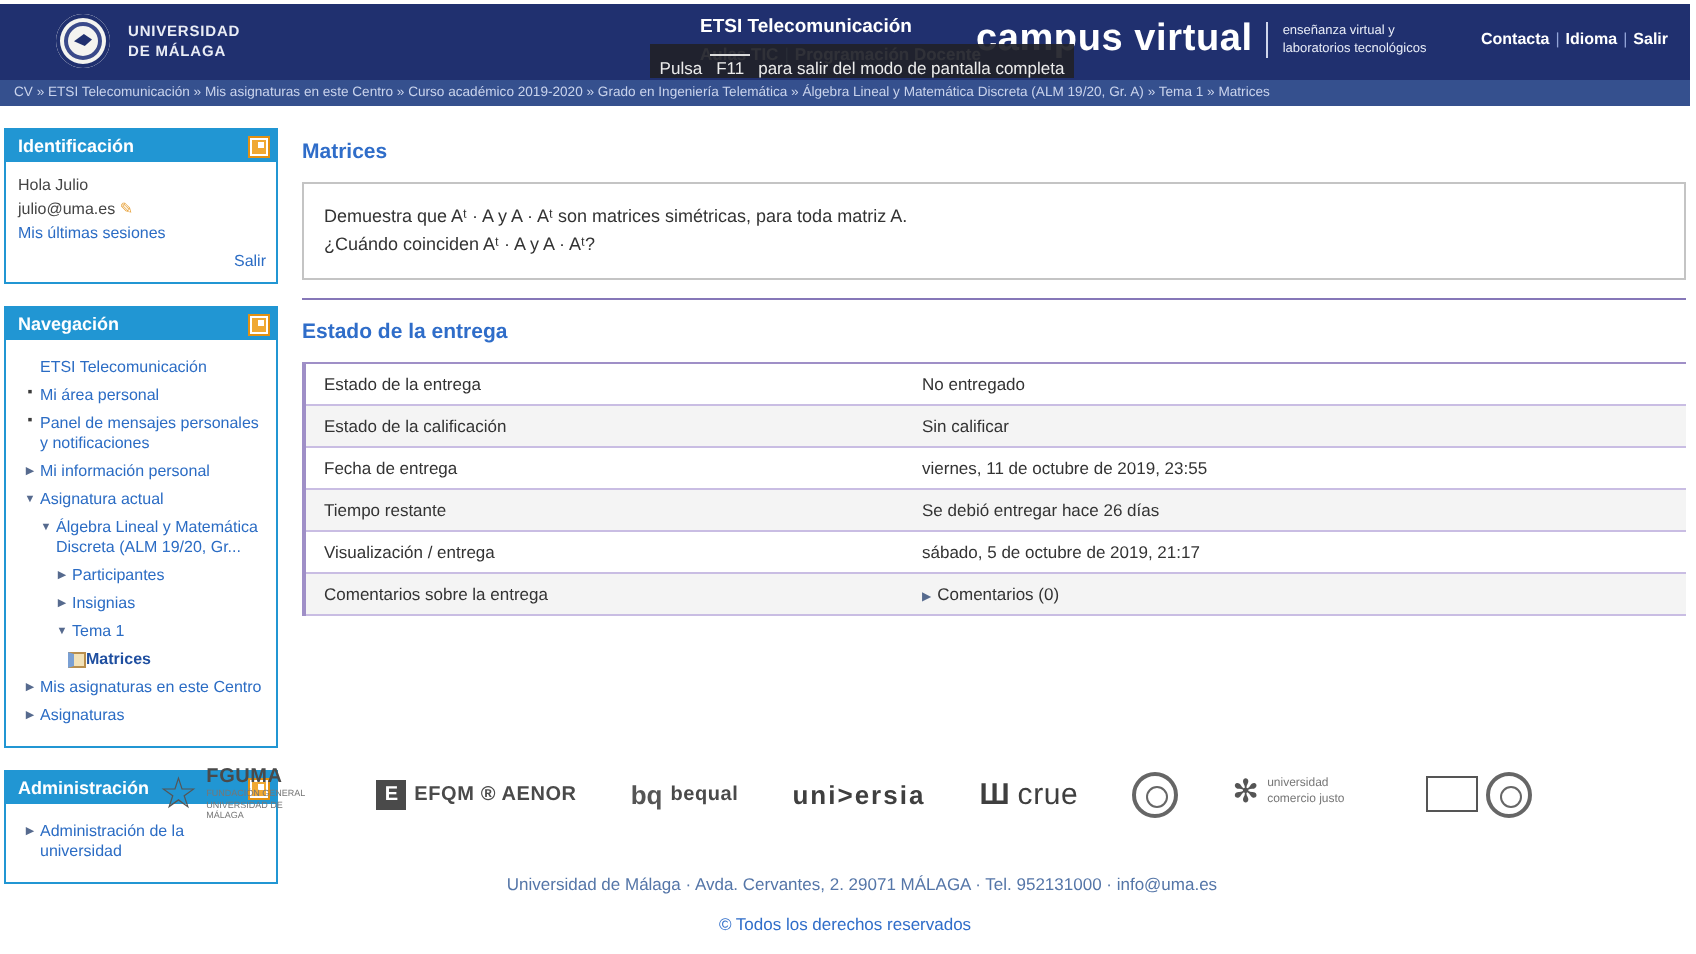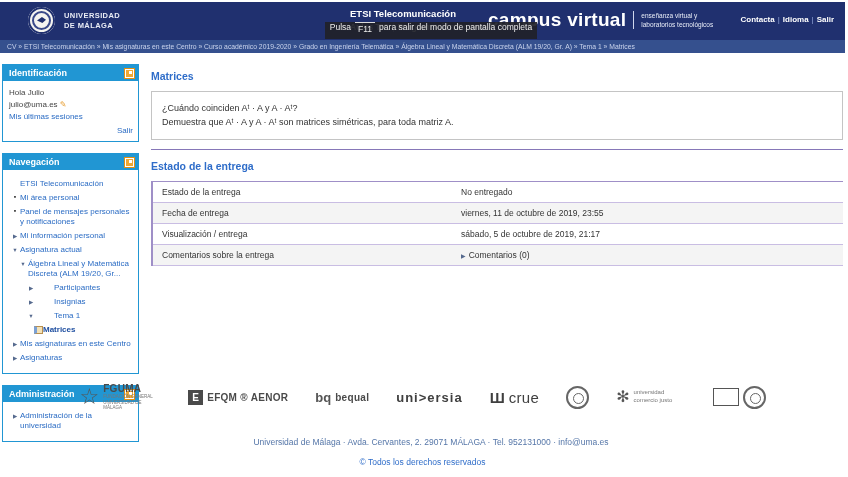--- a/index.html
+++ b/index.html
@@ -25,21 +25,21 @@
   .brand { position:absolute; left:488px; top:7px; display:flex; align-items:center; gap:7px; color:#fff; }
   .brand-name { font-size:19px; font-weight:bold; letter-spacing:.3px; }
   .brand-tag { border-left:1px solid #cfd6ec; padding-left:7px; font-size:6.5px; line-height:1.45; color:#e8ecf7; }
   .header-links { position:absolute; right:11px; top:13px; font-size:8px; font-weight:bold; color:#fff; }
   .header-links .sep { color:#93a5d8; padding:0 3px; font-weight:normal; }
   .header-links span[data-interactable="true"] { cursor:pointer; }
 
   
   .fs-tooltip { position:absolute; left:325px; top:22px; width:212px; height:17px; z-index:20;
     background:rgba(32,33,41,.93); color:#ececec; font-size:8.5px;
-    display:flex; align-items:flex-start; justify-content:center; gap:4px; }
+    display:flex; align-items:flex-end; justify-content:center; gap:4px; }
   .fs-tooltip .key { border-top:1px solid #dcdcdc; padding:1px 3px 0; }
 
   
   .breadcrumb { position:absolute; left:0; top:40px; width:845px; height:13px; background:#35508e;
     color:#c9d3ec; font-size:6.8px; line-height:13px; padding-left:7px;
     white-space:nowrap; overflow:hidden; }
 
   
   .sidebar { position:absolute; left:2px; top:64px; width:137px; }
   .block { border:1px solid #2196d3; background:#fff; margin-bottom:11px; }
@@ -53,21 +53,21 @@
   .pencil-icon { color:#e8a33d; font-size:8px; cursor:pointer; }
   a.lnk, .lnk { color:#2b6cc4; text-decoration:none; cursor:pointer; }
   .salir-line { text-align:right; margin-top:5px; }
 
   .nav-item { display:flex; align-items:flex-start; margin:4px 0; line-height:1.25; }
   .nav-item .tree-icon { flex:0 0 10px; width:10px; font-size:5.5px; color:#566a8e; margin-top:1.5px; text-align:center; }
   .nav-item .tree-icon.bullet { color:#3a3a3a; font-size:7px; margin-top:0; }
   .nav-item .tree-icon.none { visibility:hidden; }
   .nav-label { color:#2b6cc4; cursor:pointer; }
   .nav-item.active .nav-label { color:#1f4fa0; font-weight:bold; }
-  .d0 { padding-left:1px; } .d1 { padding-left:9px; } .d2 { padding-left:17px;gap:18px; } .d3 { padding-left:25px; }
+  .d0 { padding-left:1px; } .d1 { padding-left:9px; } .d2 { padding-left:17px; } .d3 { padding-left:25px; }
   .assign-glyph { display:inline-block; width:9px; height:8px; background:#f3e2b8;
     border:1px solid #b98f4e; border-left:3px solid #7aa0d4; margin-top:.5px; }
 
   
   .main { position:absolute; left:151px; top:64px; width:692px; }
   .section-title { color:#2f6dc9; font-size:10.5px; font-weight:bold; margin:6px 0 9px; }
   .desc-box { border:1px solid #c4c4c4; padding:7px 10px 8px; font-size:9px; color:#333; background:#fff; }
   .desc-box p { margin:4px 0; }
   .divider { border:none; border-top:1px solid #8677b8; margin:9px 0 10px; }
   .status-table { width:100%; border-collapse:collapse; font-size:8.5px;
@@ -228,34 +228,42 @@
             <span class="nav-label" data-interactable="true">Administración de la universidad</span>
           </div>
         </div>
     </div>
 
   </div>
 
   <div class="main" data-interactable="false">
     <div class="section-title" data-interactable="false">Matrices</div>
     <div class="desc-box" data-interactable="false">
+      <p data-interactable="false">Demuestra que Aᵗ · A y A · Aᵗ son matrices simétricas, para toda matriz A.</p>
       <p data-interactable="false">¿Cuándo coinciden Aᵗ · A y A · Aᵗ?</p>
-      <p data-interactable="false">Demuestra que Aᵗ · A y A · Aᵗ son matrices simétricas, para toda matriz A.</p>
     </div>
     <hr class="divider" data-interactable="false">
     <div class="section-title" data-interactable="false">Estado de la entrega</div>
     <table class="status-table" data-interactable="false">
       <tbody>
           <tr data-interactable="false">
             <td class="lbl" data-interactable="false">Estado de la entrega</td>
             <td data-interactable="false">No entregado</td>
           </tr>
           <tr data-interactable="false">
+            <td class="lbl" data-interactable="false">Estado de la calificación</td>
+            <td data-interactable="false">Sin calificar</td>
+          </tr>
+          <tr data-interactable="false">
             <td class="lbl" data-interactable="false">Fecha de entrega</td>
             <td data-interactable="false">viernes, 11 de octubre de 2019, 23:55</td>
+          </tr>
+          <tr data-interactable="false">
+            <td class="lbl" data-interactable="false">Tiempo restante</td>
+            <td class="val-overdue" data-interactable="false">Se debió entregar hace 26 días</td>
           </tr>
           <tr data-interactable="false">
             <td class="lbl" data-interactable="false">Visualización / entrega</td>
             <td data-interactable="false">sábado, 5 de octubre de 2019, 21:17</td>
           </tr>
           <tr data-interactable="false">
             <td class="lbl" data-interactable="false">Comentarios sobre la entrega</td>
             <td class="val-link" data-interactable="true"><span class="tri" data-interactable="false">▶</span><span data-interactable="true">Comentarios (0)</span></td>
           </tr>
         </tbody>

